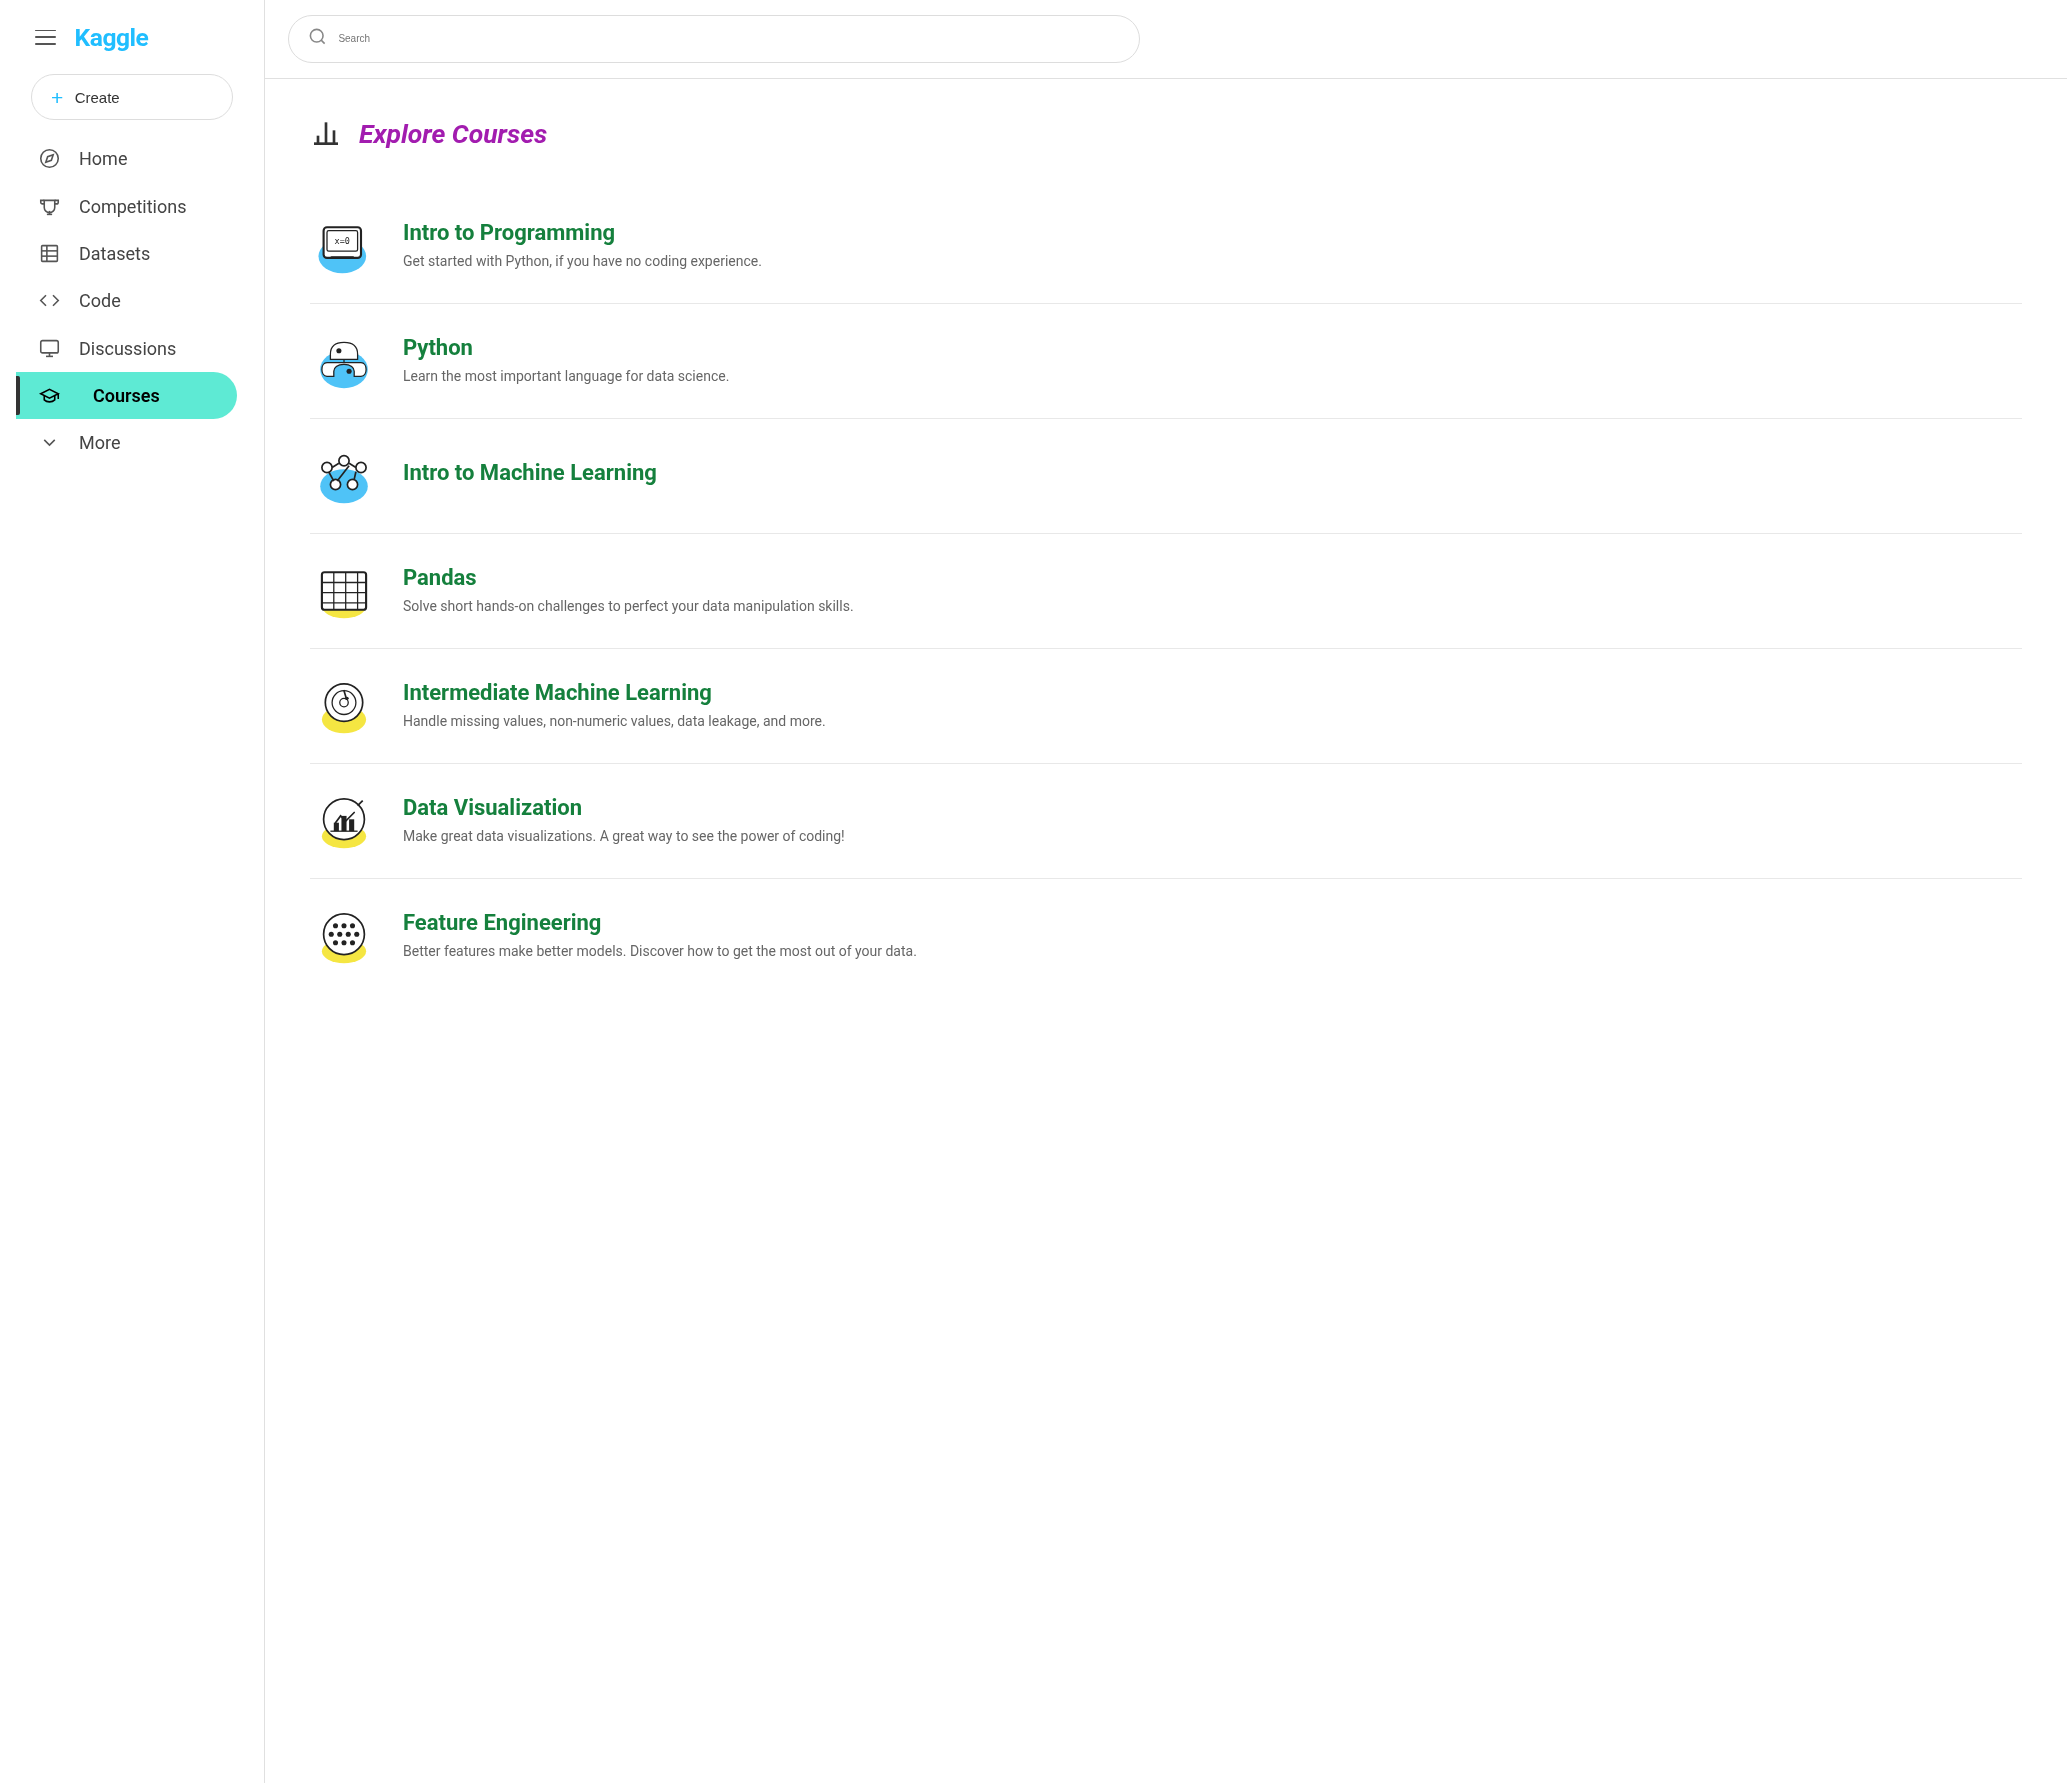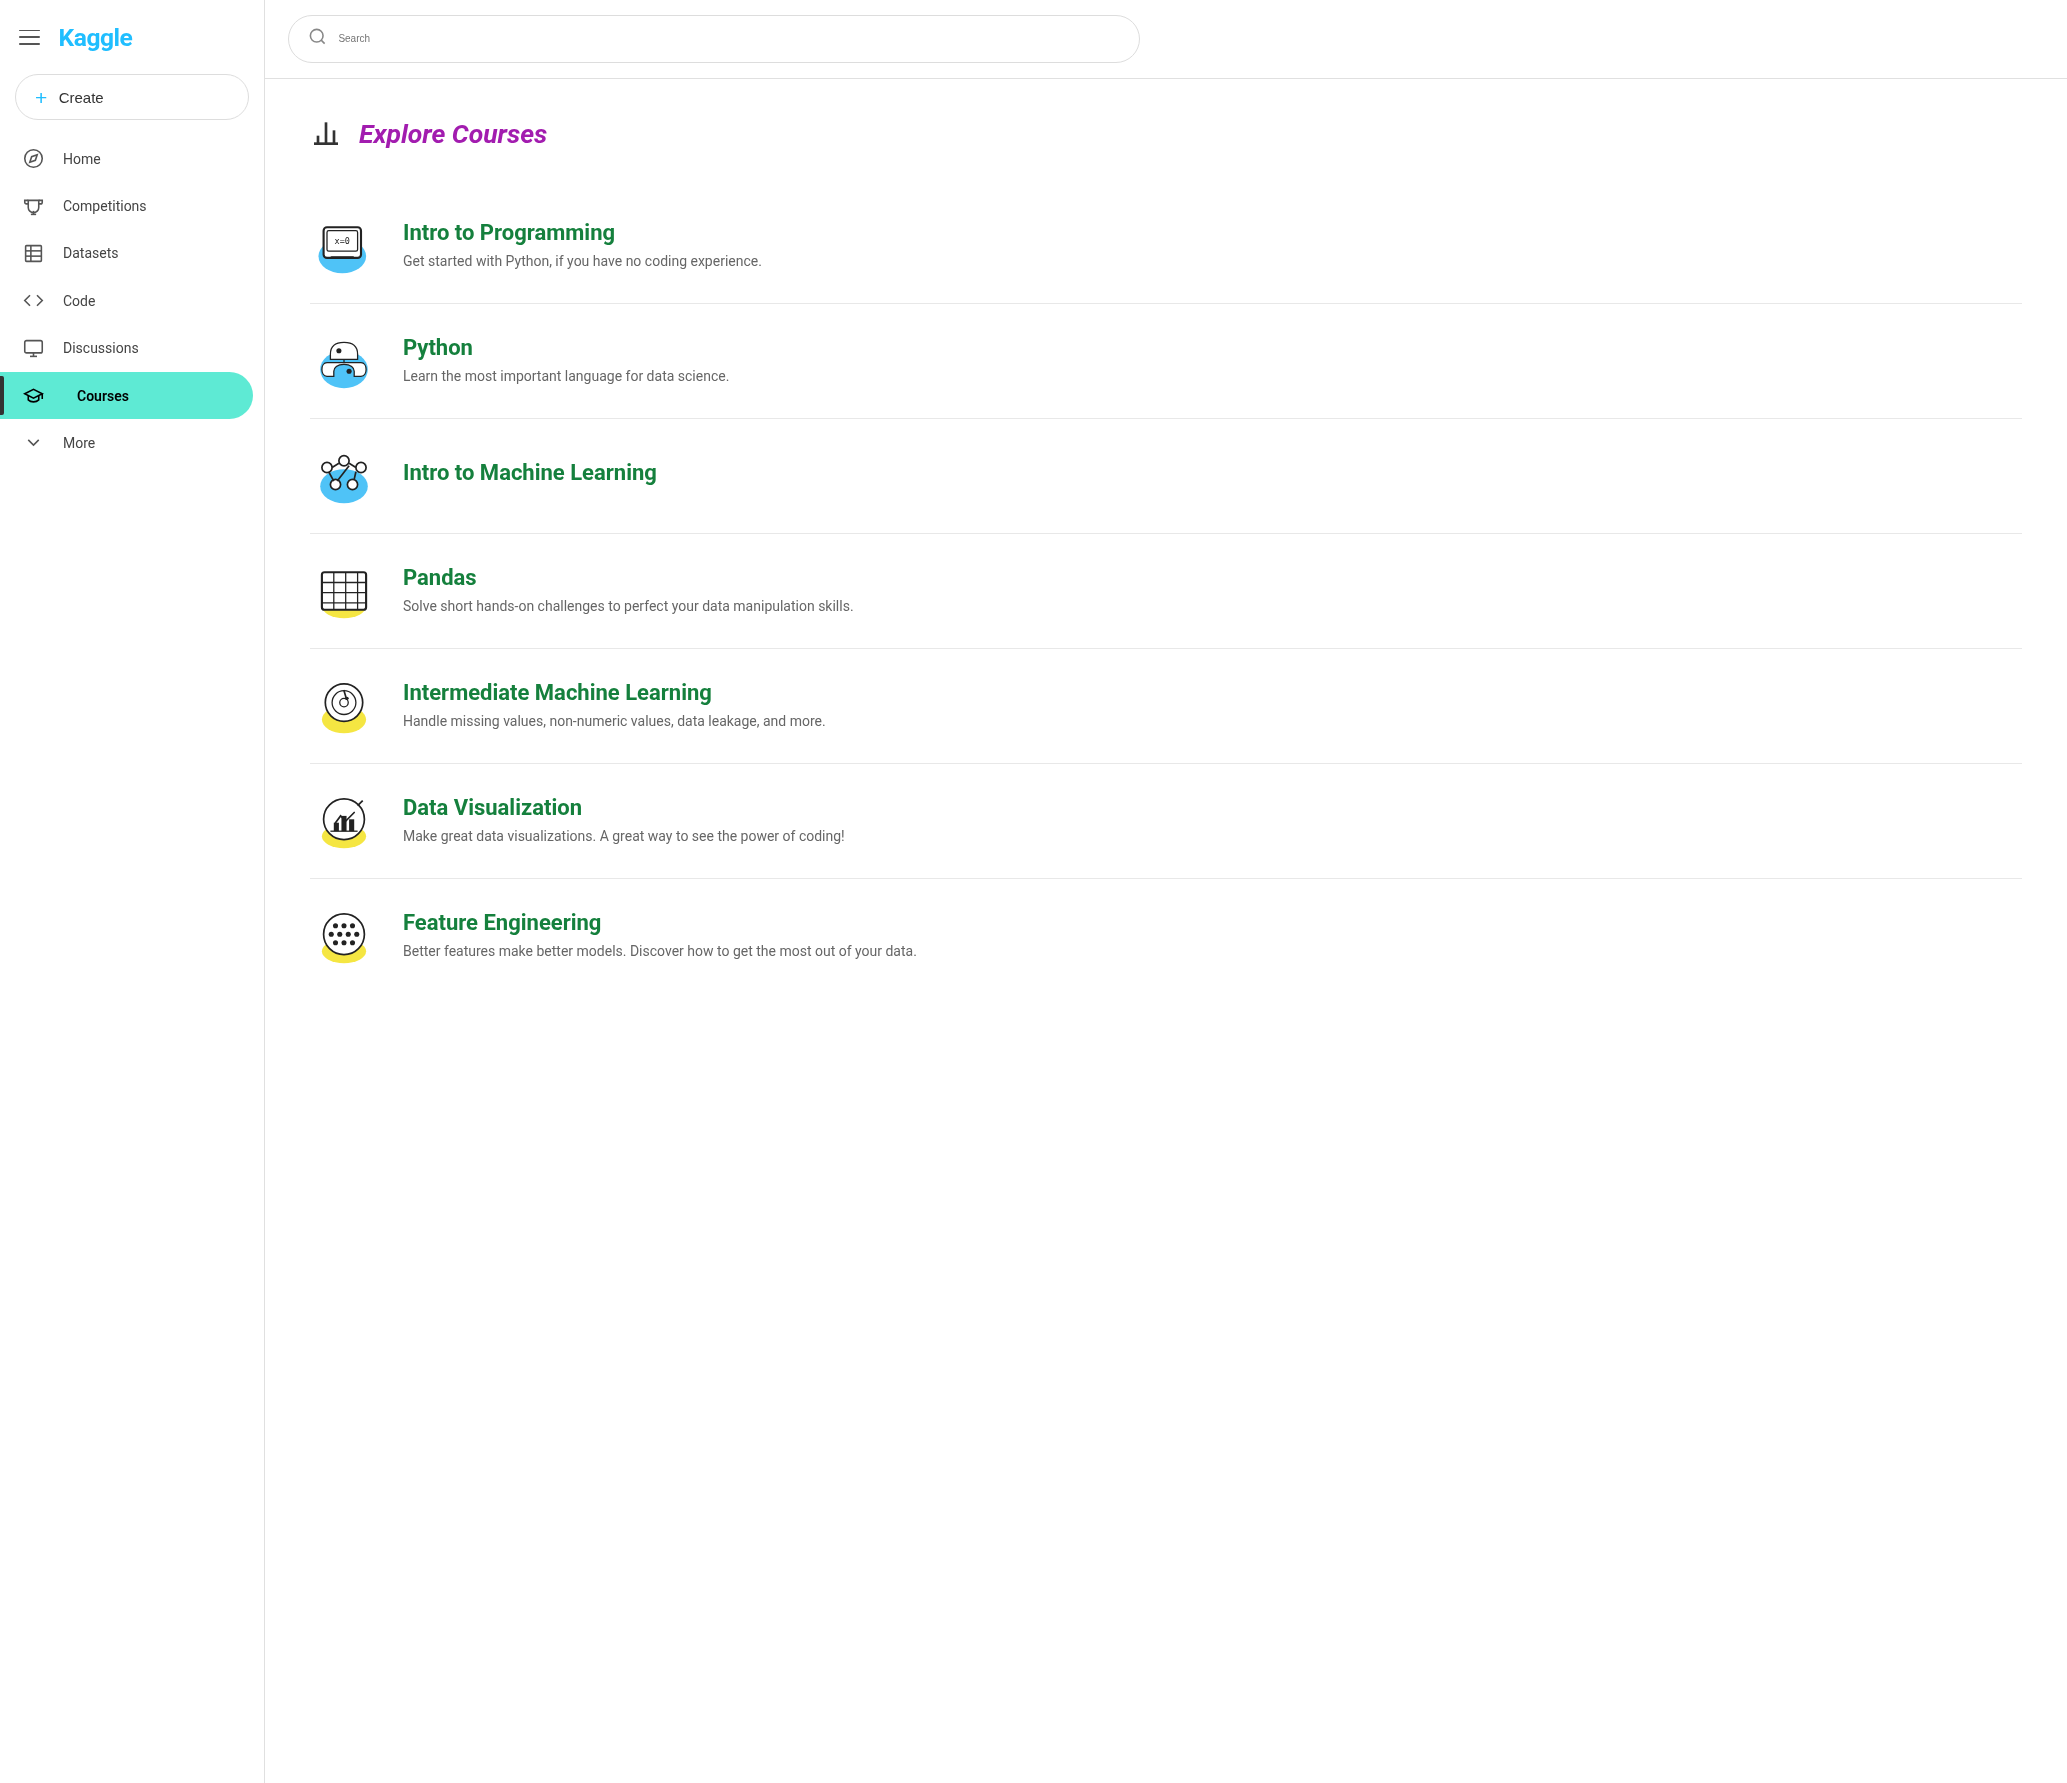--- a/index.html
+++ b/index.html
@@ -6,21 +6,21 @@
     body { font-family: 'Google Sans', Roboto, Arial, sans-serif; background: #fff; display: flex; height: 100vh; overflow: hidden; }
 
     
     .sidebar {
       width: 265px;
       min-width: 265px;
       background: #fff;
       border-right: 0.9px solid #e0e0e0;
       display: flex;
       flex-direction: column;
-      padding: 15px 0;
+      padding: 15px 16px;
       height: 100vh;
       overflow-y: auto;
     }
 
     .sidebar-header {
       display: flex;
       align-items: center;
       padding: 7.6px 15px 15px 15px;
       gap: 15px;
     }
@@ -107,21 +107,21 @@
       width: 21px;
       height: 21px;
       display: flex;
       align-items: center;
       justify-content: center;
       flex-shrink: 0;
       color: #555;
     }
     .nav-item.active .nav-icon { color: #000; }
 
-    .nav-label { font-size: 14px; }
+    .nav-label { font-size: 18px; }
 
     
     .main-content {
       flex: 1;
       display: flex;
       flex-direction: column;
       overflow-y: auto;
       background: #fff;
     }
 

